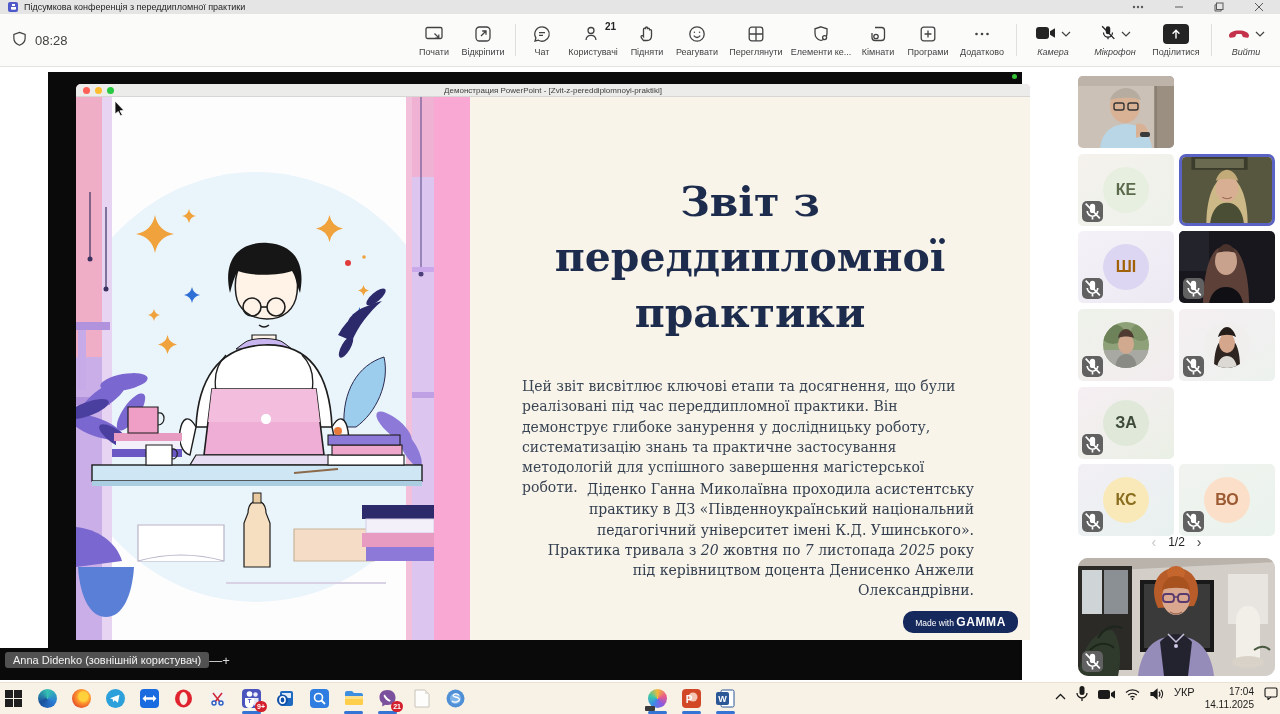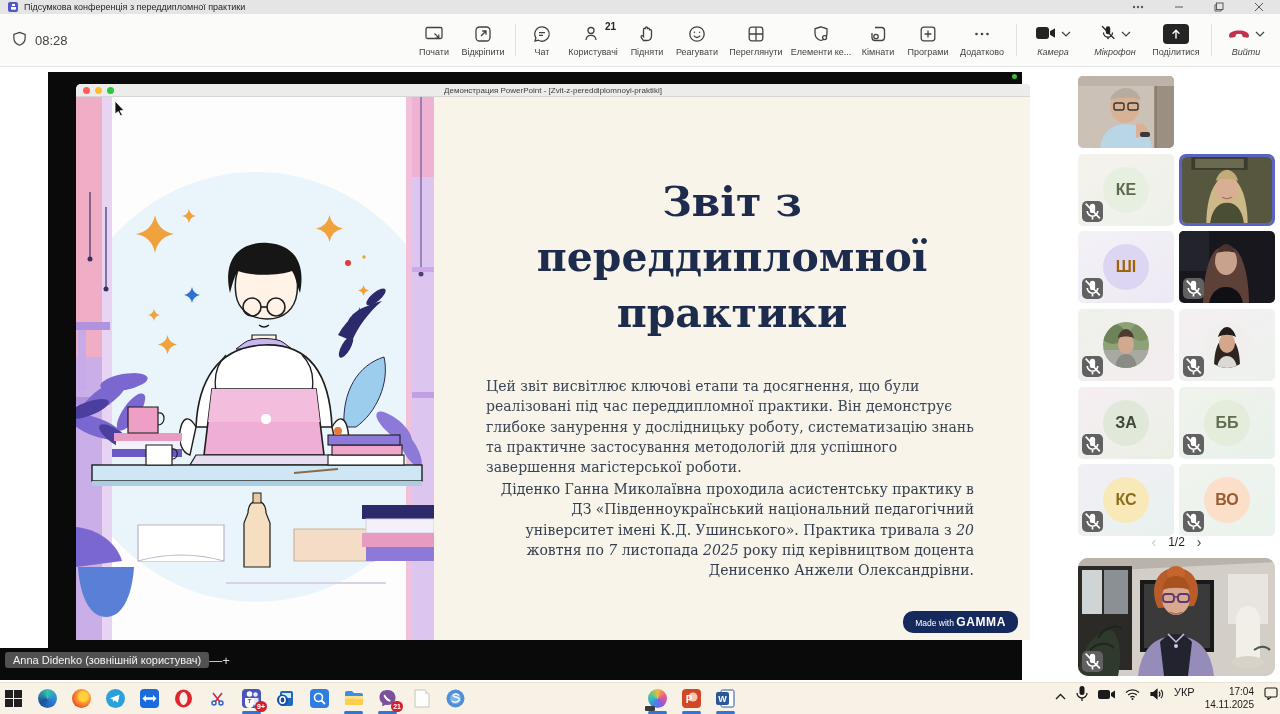--- a/index.html
+++ b/index.html
@@ -45,21 +45,21 @@
   .zoom-ctl { color:#dddddd; font-size:13px; line-height:1; }
 
   
   .ppt-window { position:absolute; left:60px; top:84px; width:954px; height:556px; background:#f9a8d4;
                 border-radius:5px 5px 0 0; overflow:hidden;margin-left:16px; }
   .ppt-titlebar { height:13px; background:#ececea; border-bottom:1px solid #d8d6d4; position:relative;
                   display:flex; align-items:center; justify-content:center; font-size:8px; color:#3c3c3c; }
   .lights { position:absolute; left:7px; top:3px; display:flex; gap:5px; }
   .light { width:7px; height:7px; border-radius:50%; }
   .l-red{background:#ff5f57}.l-yellow{background:#febc2e}.l-green{background:#28c840}
-  .ppt-body { display:flex; height:543px; }
+  .ppt-body { display:flex; height:543px;gap:36px; }
   .slide-left { width:358px; flex:none; background:#fff; }
   .slide-left svg { display:block; }
   .slide-right { flex:1; background:#f8f4ea; position:relative; }
 
   .slide-title { font-family:"DejaVu Serif", serif; font-weight:600; font-size:41px; line-height:1.35;
                  color:#1d2b4d; text-align:center; padding:78px 30px 0; }
   .slide-p { position:absolute; left:52px; right:56px; font-family:"DejaVu Serif", serif;
              font-size:14px; line-height:1.45; color:#3a4554; }
   .p1 { top:279px; }
   .p2 { top:382px; text-align:right; color:#323e4e; }
@@ -595,32 +595,20 @@
       </div>
     <div class="mic-badge">
       <svg width="12" height="12" viewBox="0 0 20 20" fill="none" stroke="#fff" stroke-width="1.6">
           <rect x="7.5" y="2.5" width="5" height="9" rx="2.5" fill="#fff" stroke="none"></rect>
           <path d="M5 9.5a5 5 0 0010 0M10 14.5V17.5"></path>
           <path d="M3.5 2.5l13.5 14"></path>
         </svg>
     </div>
   </div>
 
-  <div class="tile c2 r5 avatar-tile t-bb">
-    <div class="avatar av-bb">
-        <span>ББ</span>
-      </div>
-    <div class="mic-badge">
-      <svg width="12" height="12" viewBox="0 0 20 20" fill="none" stroke="#fff" stroke-width="1.6">
-          <rect x="7.5" y="2.5" width="5" height="9" rx="2.5" fill="#fff" stroke="none"></rect>
-          <path d="M5 9.5a5 5 0 0010 0M10 14.5V17.5"></path>
-          <path d="M3.5 2.5l13.5 14"></path>
-        </svg>
-    </div>
-  </div>
 
   <div class="tile r6 avatar-tile t-ks">
     <div class="avatar av-ks">
         <span>КС</span>
       </div>
     <div class="mic-badge">
       <svg width="12" height="12" viewBox="0 0 20 20" fill="none" stroke="#fff" stroke-width="1.6">
           <rect x="7.5" y="2.5" width="5" height="9" rx="2.5" fill="#fff" stroke="none"></rect>
           <path d="M5 9.5a5 5 0 0010 0M10 14.5V17.5"></path>
           <path d="M3.5 2.5l13.5 14"></path>

